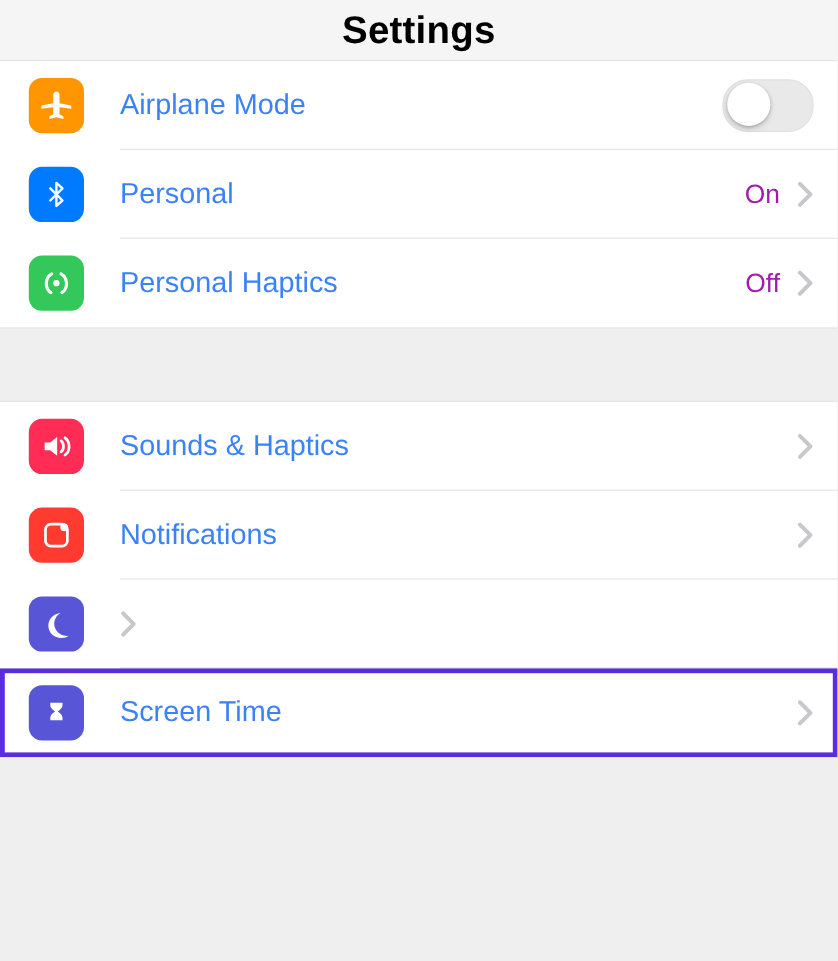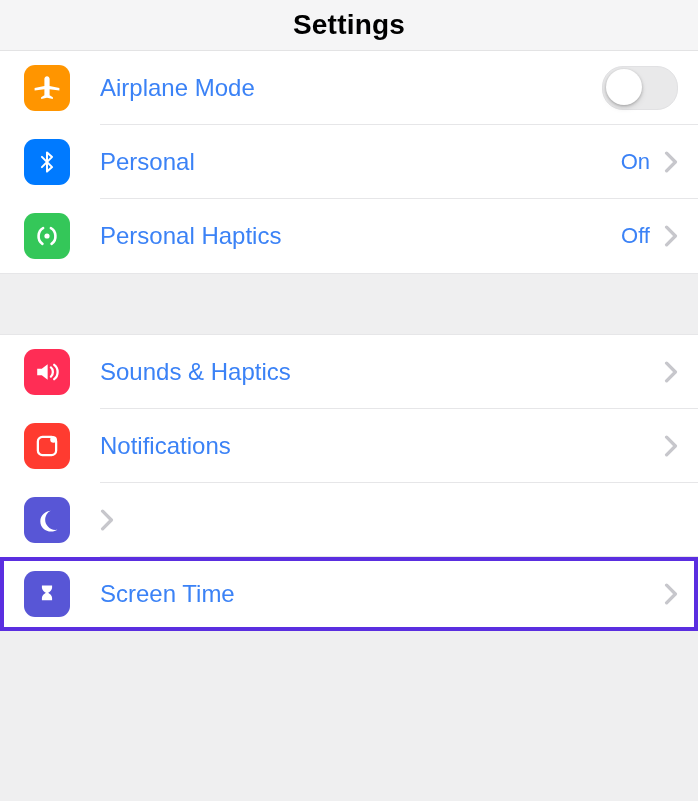--- a/index.html
+++ b/index.html
@@ -12,21 +12,21 @@
   }
   .header {
     height: 50px;
     display: flex;
     align-items: center;
     justify-content: center;
     background: #f5f5f6;
     border-bottom: 1px solid #e3e3e4;
   }
   .header-title {
-    font-size: 28px;
+    font-size: 32px;
     font-weight: 700;
     letter-spacing: .2px;
   }
   .group {
     background: #ffffff;
     margin: 0;
   }
   .group-gap {
     height: 60px;
     background: #efeff0;
@@ -59,21 +59,21 @@
     justify-content: center;
     margin-right: 30px;
   }
   .label {
     font-size: 24px;
     flex: 1 1 auto;
     color: #3b82f6;
   }
   .value {
     font-size: 22px;
-    color: #3b82f6;
+    color: #a21caf;
     margin-right: 14px;
   }
   .chevron {
     flex: 0 0 auto;
     width: 14px;
     height: 22px;
   }
   .chevron svg { display: block; }
   .toggle {
     width: 74px;

